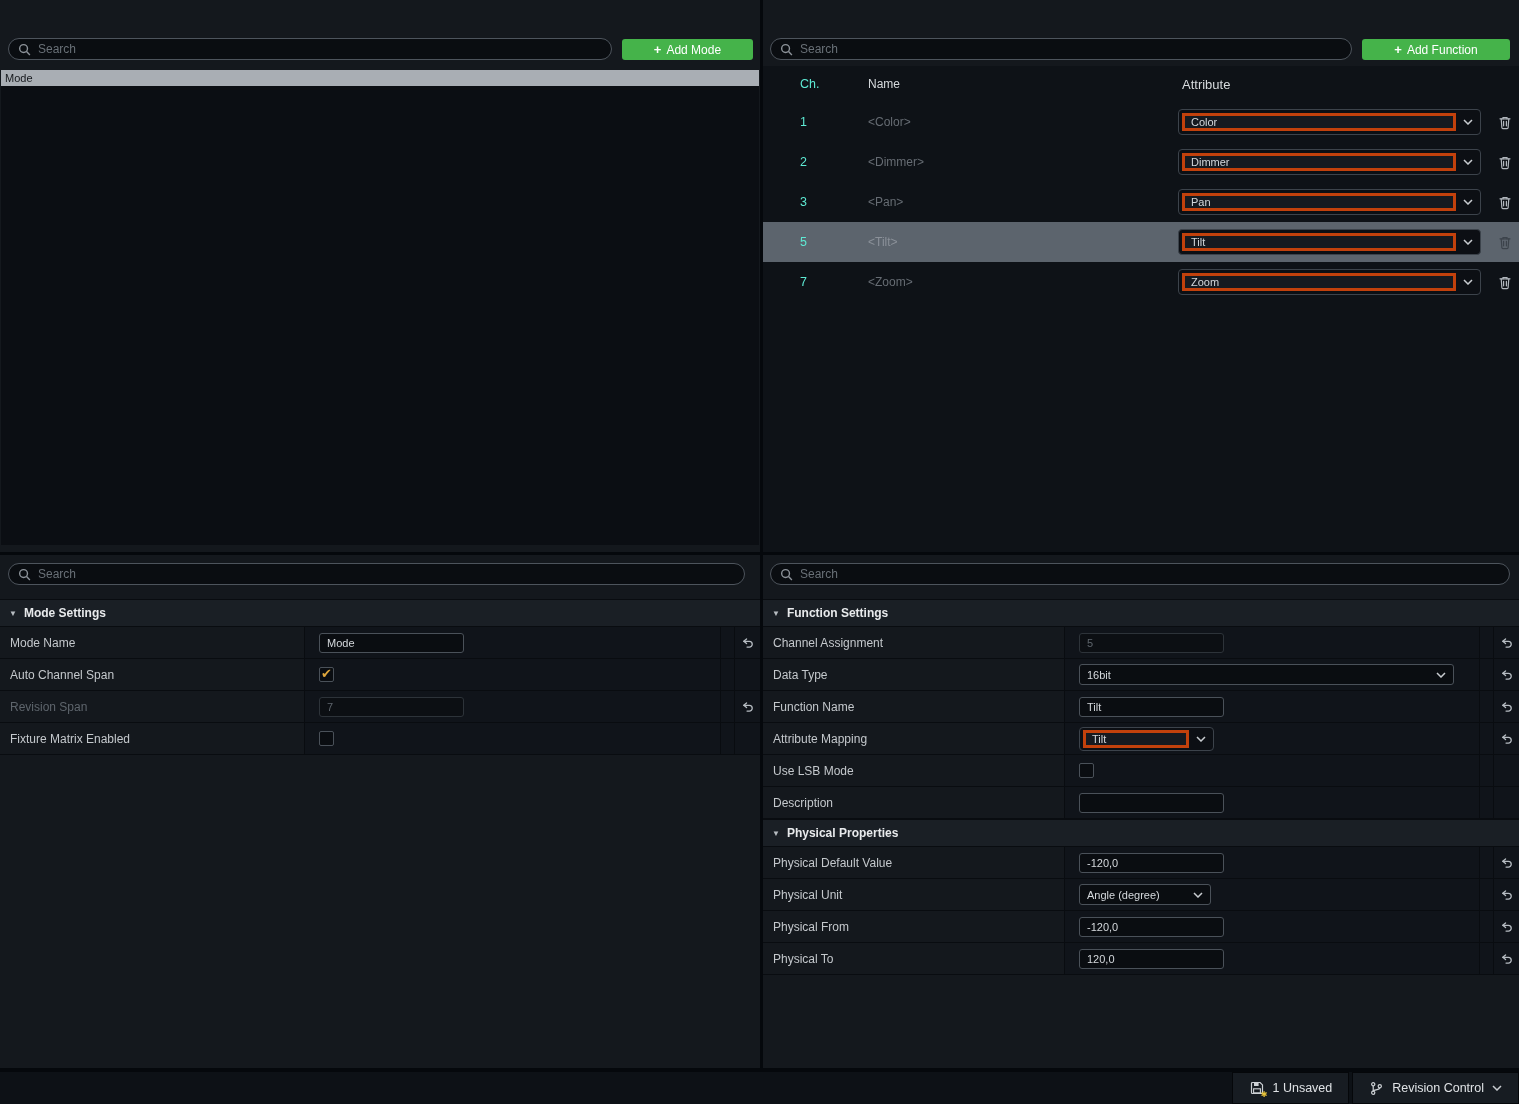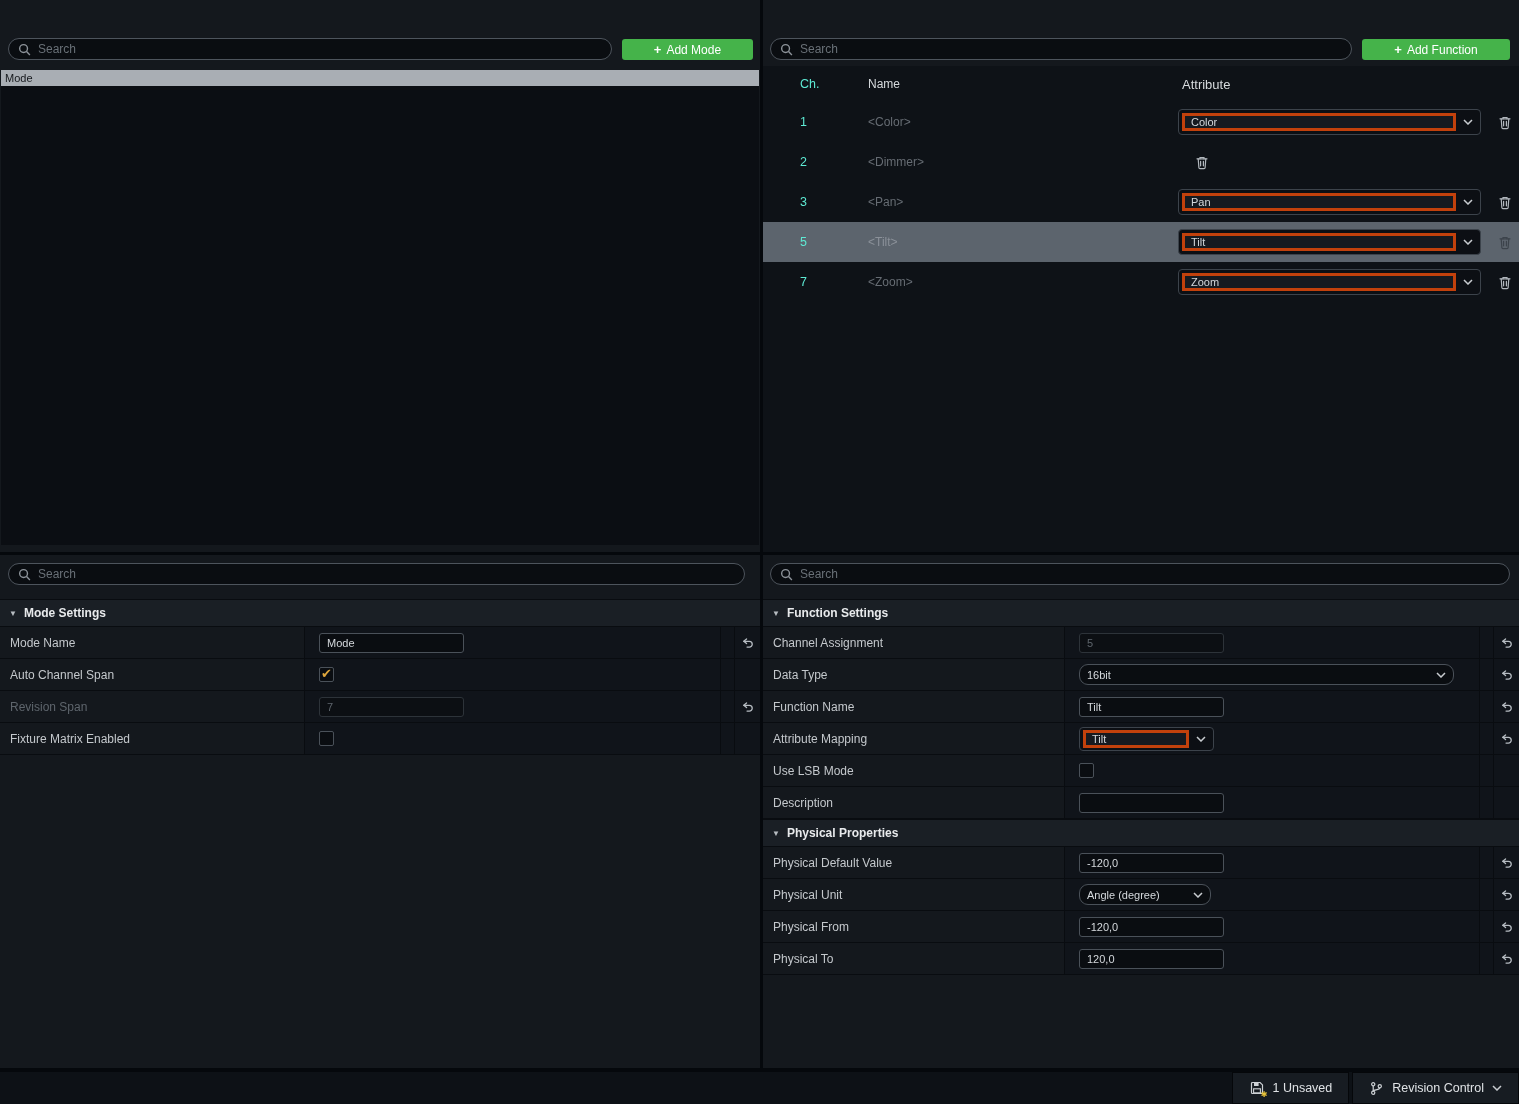--- a/index.html
+++ b/index.html
@@ -72,21 +72,21 @@
     flex:1; height:18px; margin-left:3px;
     border:3px solid #c2410c; border-radius:0; background:#161a20;
     display:flex; align-items:center; padding:0 6px;
     font-size:11px; color:#d4d8dc; overflow:hidden; white-space:nowrap;
   }
   .combo .chev { width:24px; display:flex; align-items:center; justify-content:center; }
 
   
   .dropdown {
     display:flex; align-items:center; height:21px;
-    border:1px solid #4a5159; border-radius:9px; background:#0a0d11;
+    border:1px solid #4a5159; border-radius:3px; background:#0a0d11;
     padding:0 7px; font-size:11px; color:#d4d8dc; cursor:pointer;
   }
   .dropdown .dlabel { flex:1; overflow:hidden; white-space:nowrap; }
   .dd-datatype { width:375px; }
   .dd-unit     { width:132px; }
   .combo.attr-map { width:135px; height:24px; }
 
   
   .tinput {
     height:20px; width:145px; border:1px solid #4a5159; border-radius:3px;
@@ -212,20 +212,30 @@
               <path d="M3.2 3.8 l.7 9 a1 1 0 0 0 1 .9 h4.2 a1 1 0 0 0 1-.9 l.7-9"></path>
               <path d="M5.6 6.3 v4.5 M8.4 6.3 v4.5"></path>
             </svg>
           </span>
       </div>
     </div>
 
     <div class="fn-row">
       <div class="fn-ch">2</div>
       <div class="fn-name">&lt;Dimmer&gt;</div>
+      <div class="fn-attr">
+          <div class="combo">
+        <div class="inner">Dimmer</div>
+        <div class="chev">
+              <svg width="10" height="6" viewBox="0 0 10 6">
+                <path d="M1 1 L5 5 L9 1" stroke="#c8ccd0" stroke-width="1.5" fill="none"></path>
+              </svg>
+            </div>
+      </div>
+        </div>
       <div class="fn-trash">
         <span class="icon">
             <svg width="14" height="15" viewBox="0 0 14 15" fill="none" stroke="#b2b8be" stroke-width="1.2" stroke-linecap="round">
               <path d="M2 3.8 h10"></path>
               <path d="M5 3.8 V2.5 h4 v1.3"></path>
               <path d="M3.2 3.8 l.7 9 a1 1 0 0 0 1 .9 h4.2 a1 1 0 0 0 1-.9 l.7-9"></path>
               <path d="M5.6 6.3 v4.5 M8.4 6.3 v4.5"></path>
             </svg>
           </span>
       </div>

